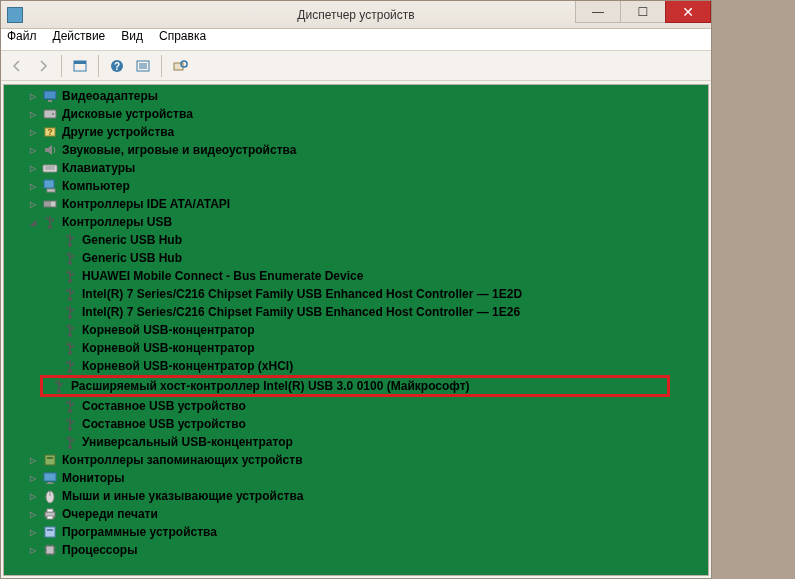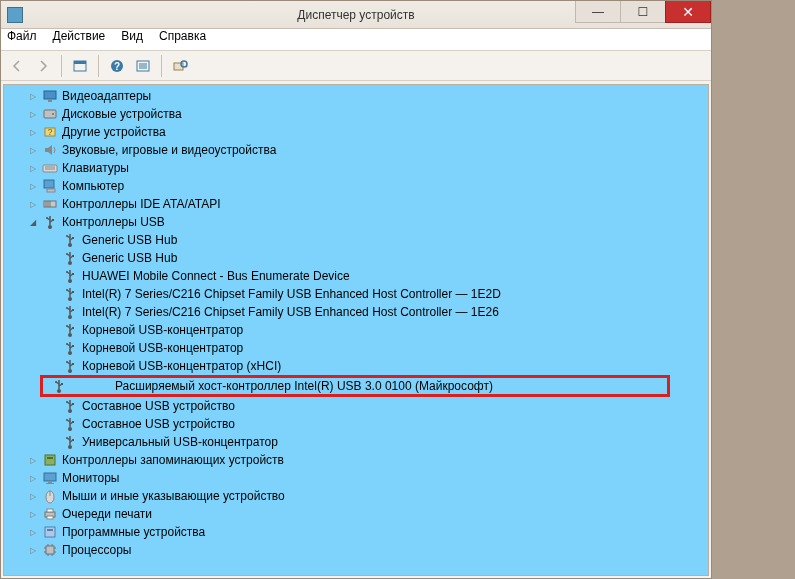--- a/index.html
+++ b/index.html
@@ -103,26 +103,27 @@
   .sep { width: 1px; height: 22px; background: #c8c0b4; margin: 0 4px; }
   .content-wrap {
     flex: 1;
     padding: 3px 2px 2px 2px;
     background: #f5f2ed;
     overflow: hidden;
   }
   .content {
     width: 100%;
     height: 100%;
-    background: #7dd3fc;
+    background: #15803d;
     border: 1px solid #b8b0a4;
     overflow-y: scroll;
     overflow-x: hidden;
     padding: 2px 0 2px 8px;
     position: relative;
+    font-weight: bold;
   }
   .content::-webkit-scrollbar { width: 17px; }
   .content::-webkit-scrollbar-track { background: #f0f0f0; border-left: 1px solid #dadada;}
   .content::-webkit-scrollbar-thumb { background: #cdcdcd; border: 1px solid #aaa; }
   .content::-webkit-scrollbar-button { background:#f0f0f0; height:17px; border:1px solid #c0c0c0;}
   .tree { line-height: 18px; }
   .node {
     display: flex;
     align-items: center;
     height: 18px;
@@ -150,21 +151,20 @@
   .indent2 { padding-left: 34px; text-align: center; }
   .highlight-box {
     border: 3px solid #d82020;
     position: relative;
     margin-left: 28px;
     padding-left: 6px;
     height: 22px;
     display: flex;
     align-items: center;
     width: 630px;
-    gap: 44px;
   }
   .label { color: #000; }
 </style>
 </head>
 <body>
 
 <div class="window">
 
   <div class="titlebar">
     <span class="icon"></span>
@@ -492,21 +492,21 @@
             <span class="label">Мониторы</span>
           </div>
           <div class="node indent1">
             <span class="expander closed"></span>
             <span class="dicon">
               <svg viewBox="0 0 16 16">
                 <ellipse cx="8" cy="9" rx="4" ry="6" fill="#d8d8d8" stroke="#888"></ellipse>
                 <line x1="8" y1="3" x2="8" y2="8" stroke="#888"></line>
               </svg>
             </span>
-            <span class="label">Мыши и иные указывающие устройство</span>
+            <span class="label">Мыши и иные указывающие устройства</span>
           </div>
           <div class="node indent1">
             <span class="expander closed"></span>
             <span class="dicon">
               <svg viewBox="0 0 16 16">
                 <rect x="3" y="6" width="10" height="5" fill="#c0c0c0" stroke="#707070"></rect>
                 <rect x="5" y="3" width="6" height="3" fill="#fff" stroke="#888"></rect>
                 <rect x="5" y="10" width="6" height="3" fill="#fff" stroke="#888"></rect>
               </svg>
             </span>

